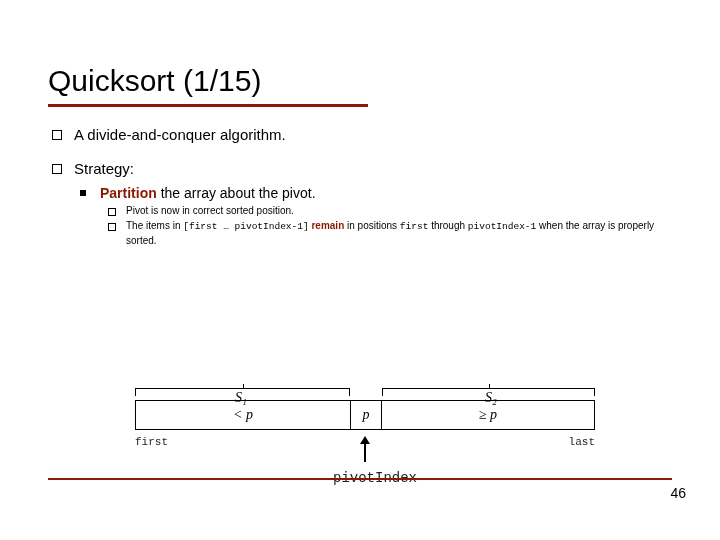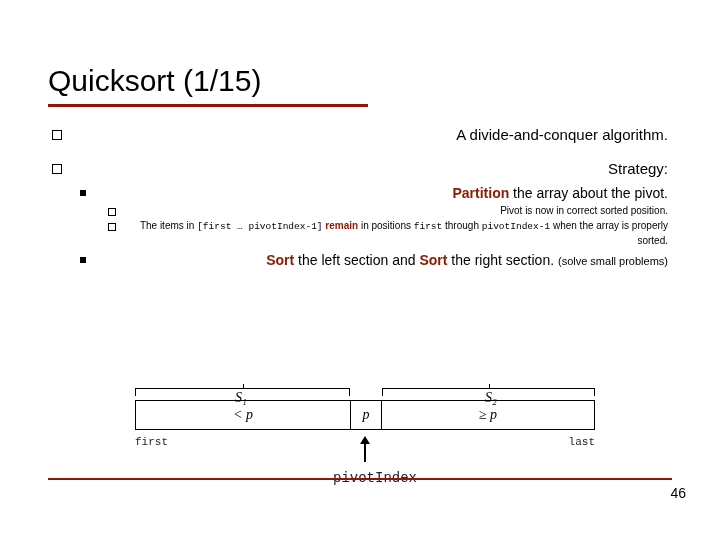--- a/index.html
+++ b/index.html
@@ -6,34 +6,34 @@
   body {
     width: 720px;
     height: 540px;
     background: #fff;
     font-family: Verdana, Geneva, sans-serif;
     color: #000;
     position: relative;
     overflow: hidden;
   }
   .slide {
-    padding: 64px 52px 0 48px;
+    padding: 64px 36px 0 48px;
   }
   .title {
     font-size: 30px;
     font-weight: 400;
     margin-bottom: 6px;
   }
   .title-rule {
     height: 3px;
     background: #8a1a03;
     width: 320px;
     margin-bottom: 18px;
   }
-  ul { list-style: none; text-align: right; }
+  ul { list-style: none; }
   .lvl1 > li {
     position: relative;
     padding-left: 26px;
     font-size: 15px;
     margin-bottom: 14px;
     line-height: 1.35;
   }
   .lvl1 > li::before {
     content: "";
     position: absolute;
@@ -165,23 +165,20 @@
       <span>Strategy:</span>
       <ul class="lvl2">
         <li>
           <span class="kw">Partition</span><span> the array about the pivot.</span>
           <ul class="lvl3">
             <li>Pivot is now in correct sorted position.</li>
             <li>
               <span>The items in </span><span class="code">[first … pivotIndex-1]</span><span class="kw"> remain</span><span> in positions </span><span class="code">first</span><span> through </span><span class="code">pivotIndex-1</span><span> when the array is properly sorted.</span>
             </li>
           </ul>
-        </li>
-        <li>
-          <span class="kw">Sort</span><span> the left section and </span><span class="kw">Sort</span><span> the right section. </span><span class="small-note">(solve small problems)</span>
         </li>
       </ul>
     </li>
   </ul>
 </div>
 
 <div class="diagram">
   <div class="dg-bracket b1">
       <div class="tick"></div>
     </div>

